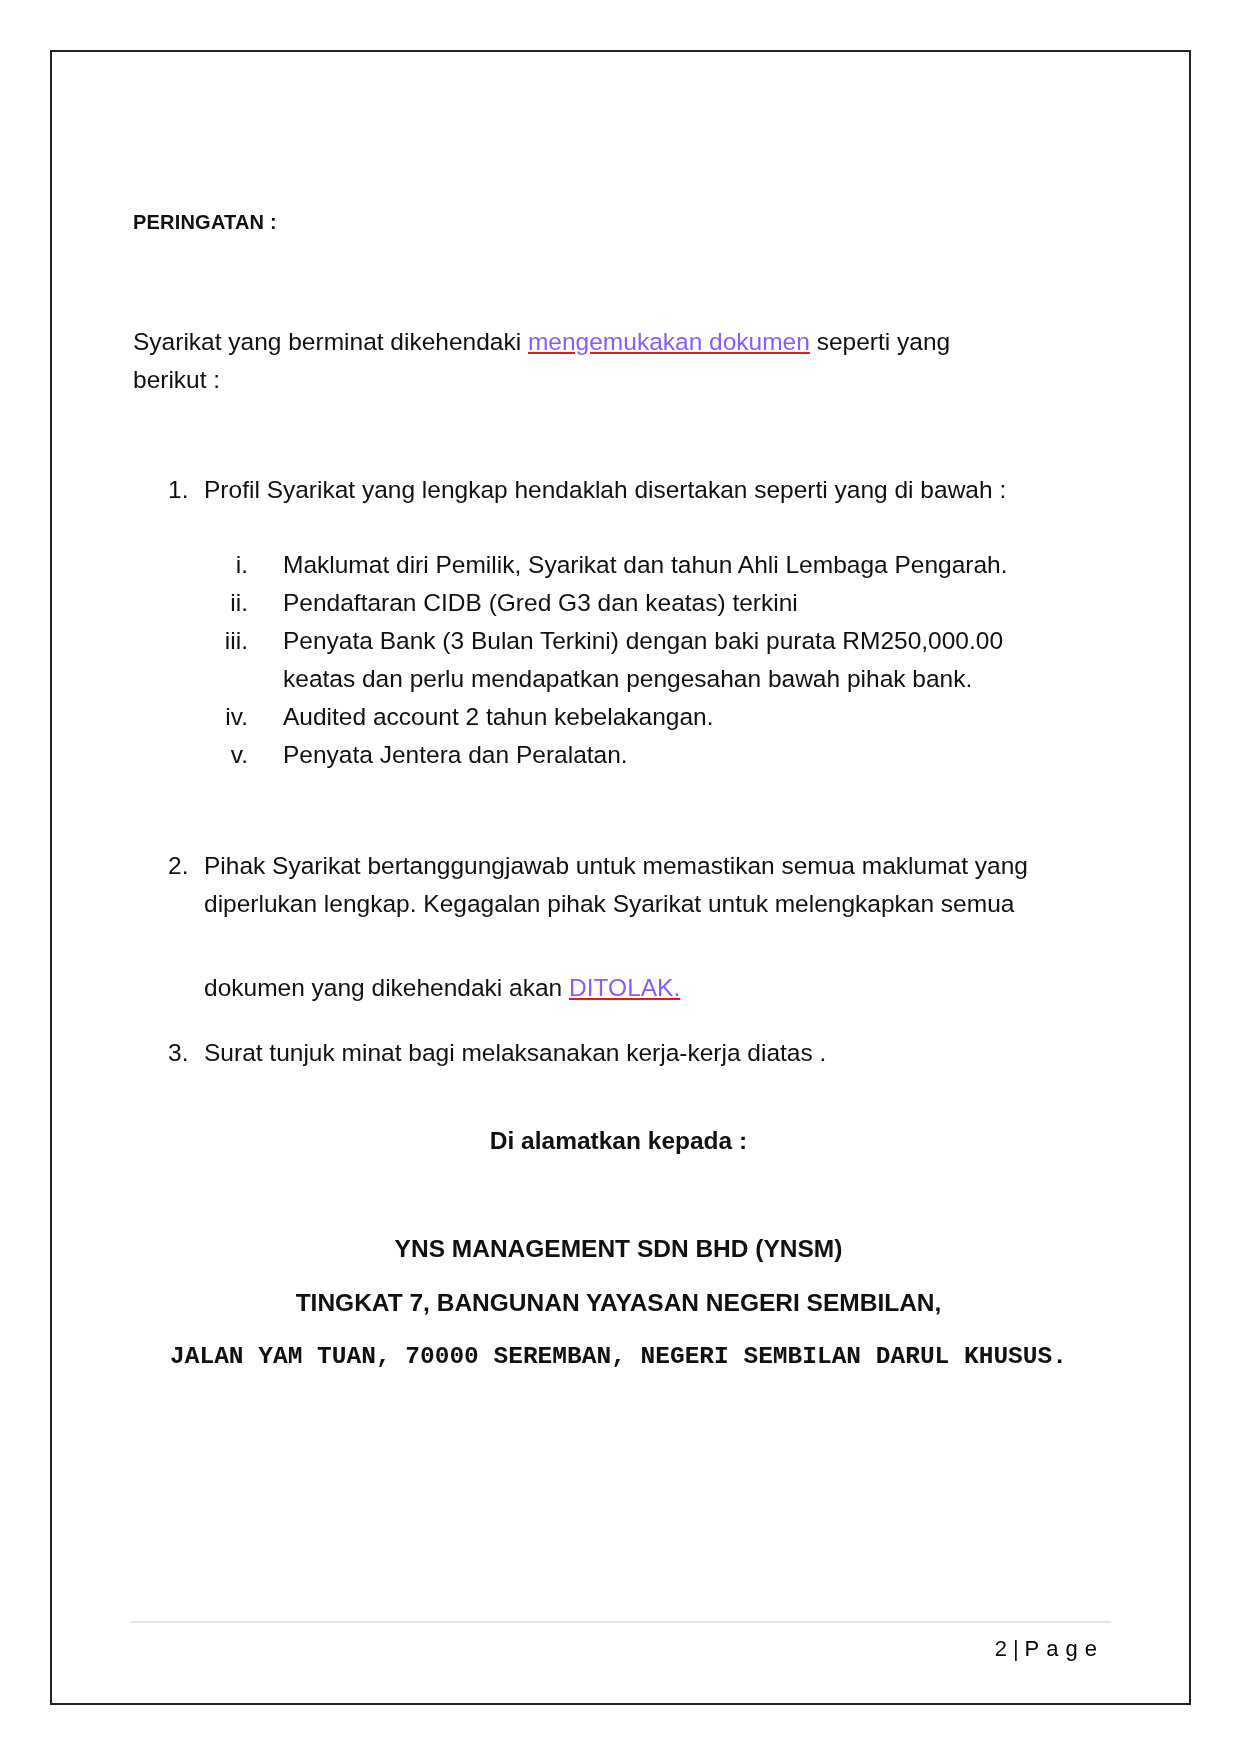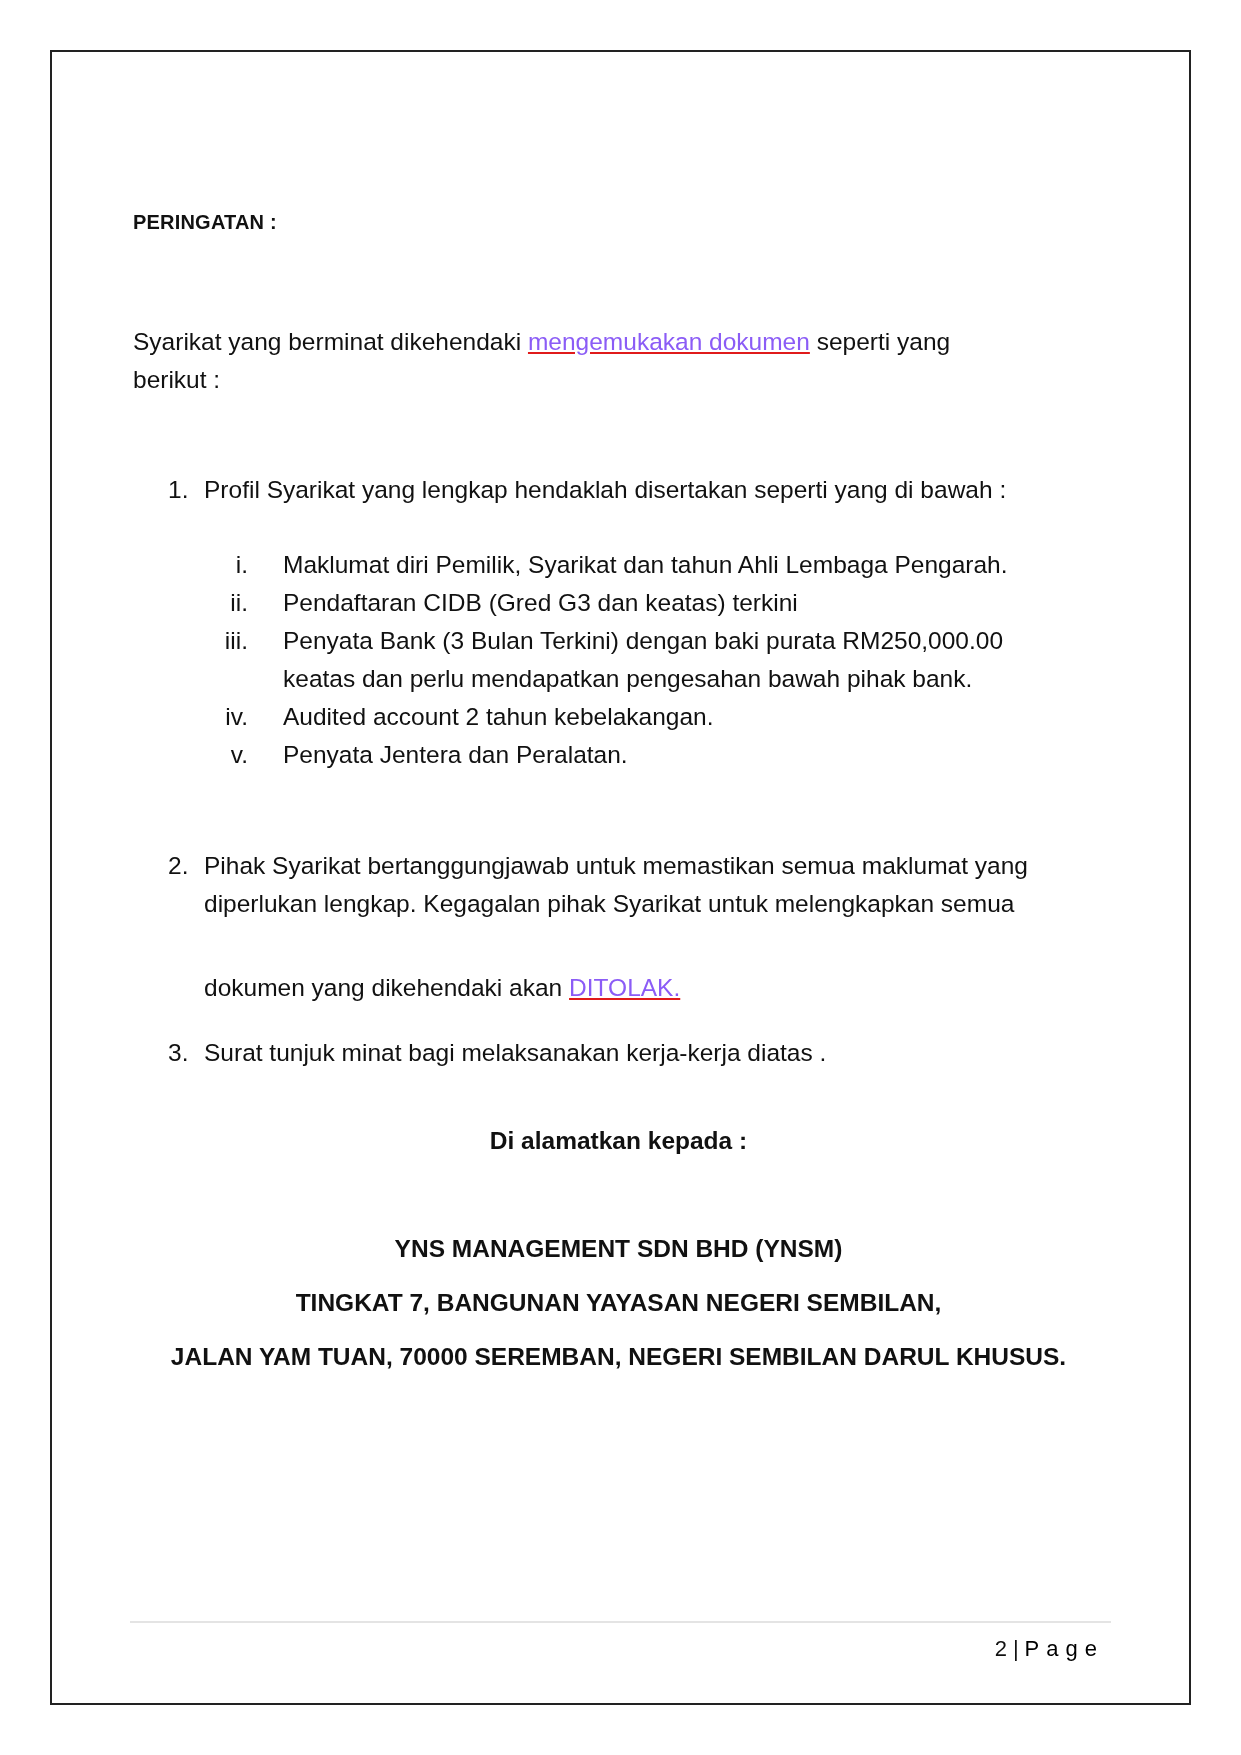--- a/index.html
+++ b/index.html
@@ -58,18 +58,18 @@
 </div>
 
 <div class="abs body-text num" style="left:168px; top:1034px;">3.</div>
 <div class="abs body-text" style="left:204px; top:1034px;">
   <b>Surat tunjuk minat</b><span> bagi melaksanakan kerja-kerja diatas .</span>
 </div>
 
 <div class="abs center" style="top:1127px;">Di alamatkan kepada :</div>
 <div class="abs center" style="top:1235px;">YNS MANAGEMENT SDN BHD (YNSM)</div>
 <div class="abs center" style="top:1289px;">TINGKAT 7, BANGUNAN YAYASAN NEGERI SEMBILAN,</div>
-<div class="abs center" style="top:1343px;">JALAN YAM TUAN, 70000 SEREMBAN, NEGERI SEMBILAN DARUL KHUSUS.</div>
+<div class="abs center" style="top:1343px;font-family:Liberation Mono, monospace;">JALAN YAM TUAN, 70000 SEREMBAN, NEGERI SEMBILAN DARUL KHUSUS.</div>
 
 <div class="footer-line"></div>
 <div class="abs footer">
   <span class="pg-num">2</span><span class="sep">|</span><span class="pg-word">Page</span>
 </div>
 
 </body></html>

